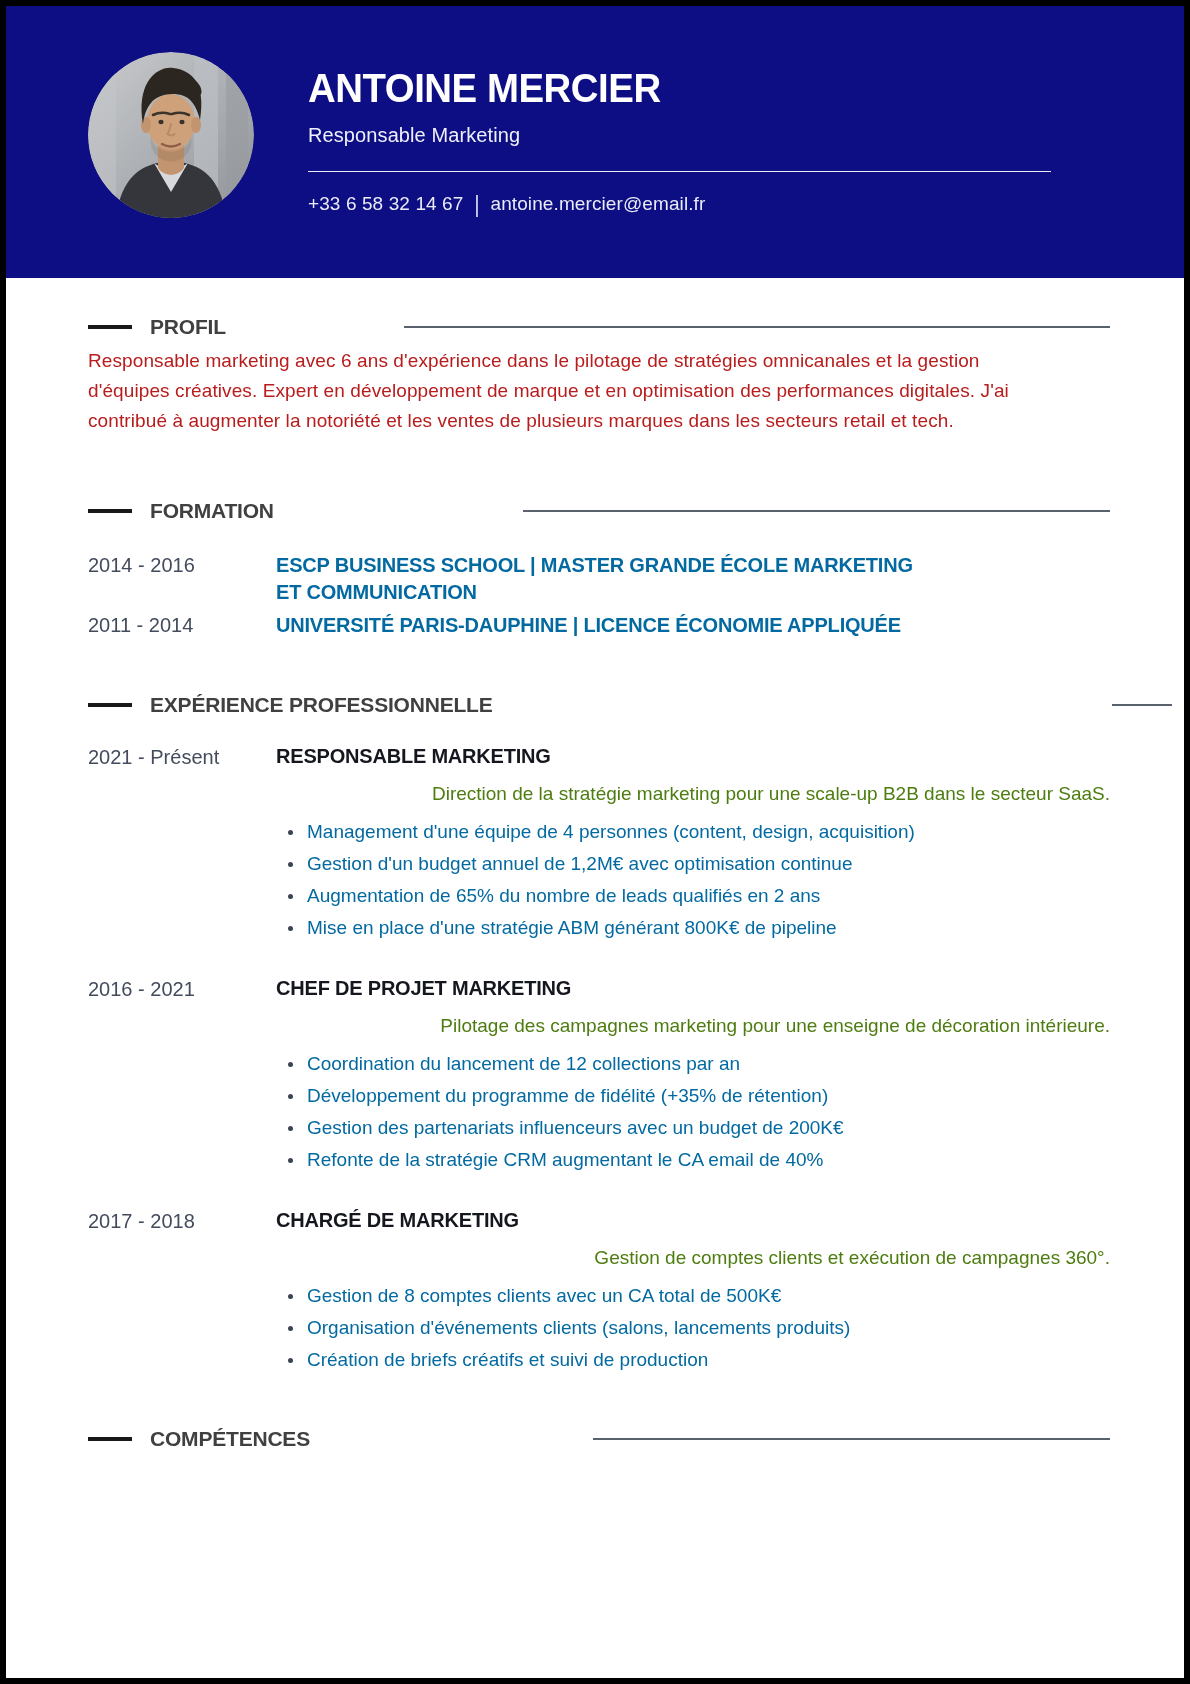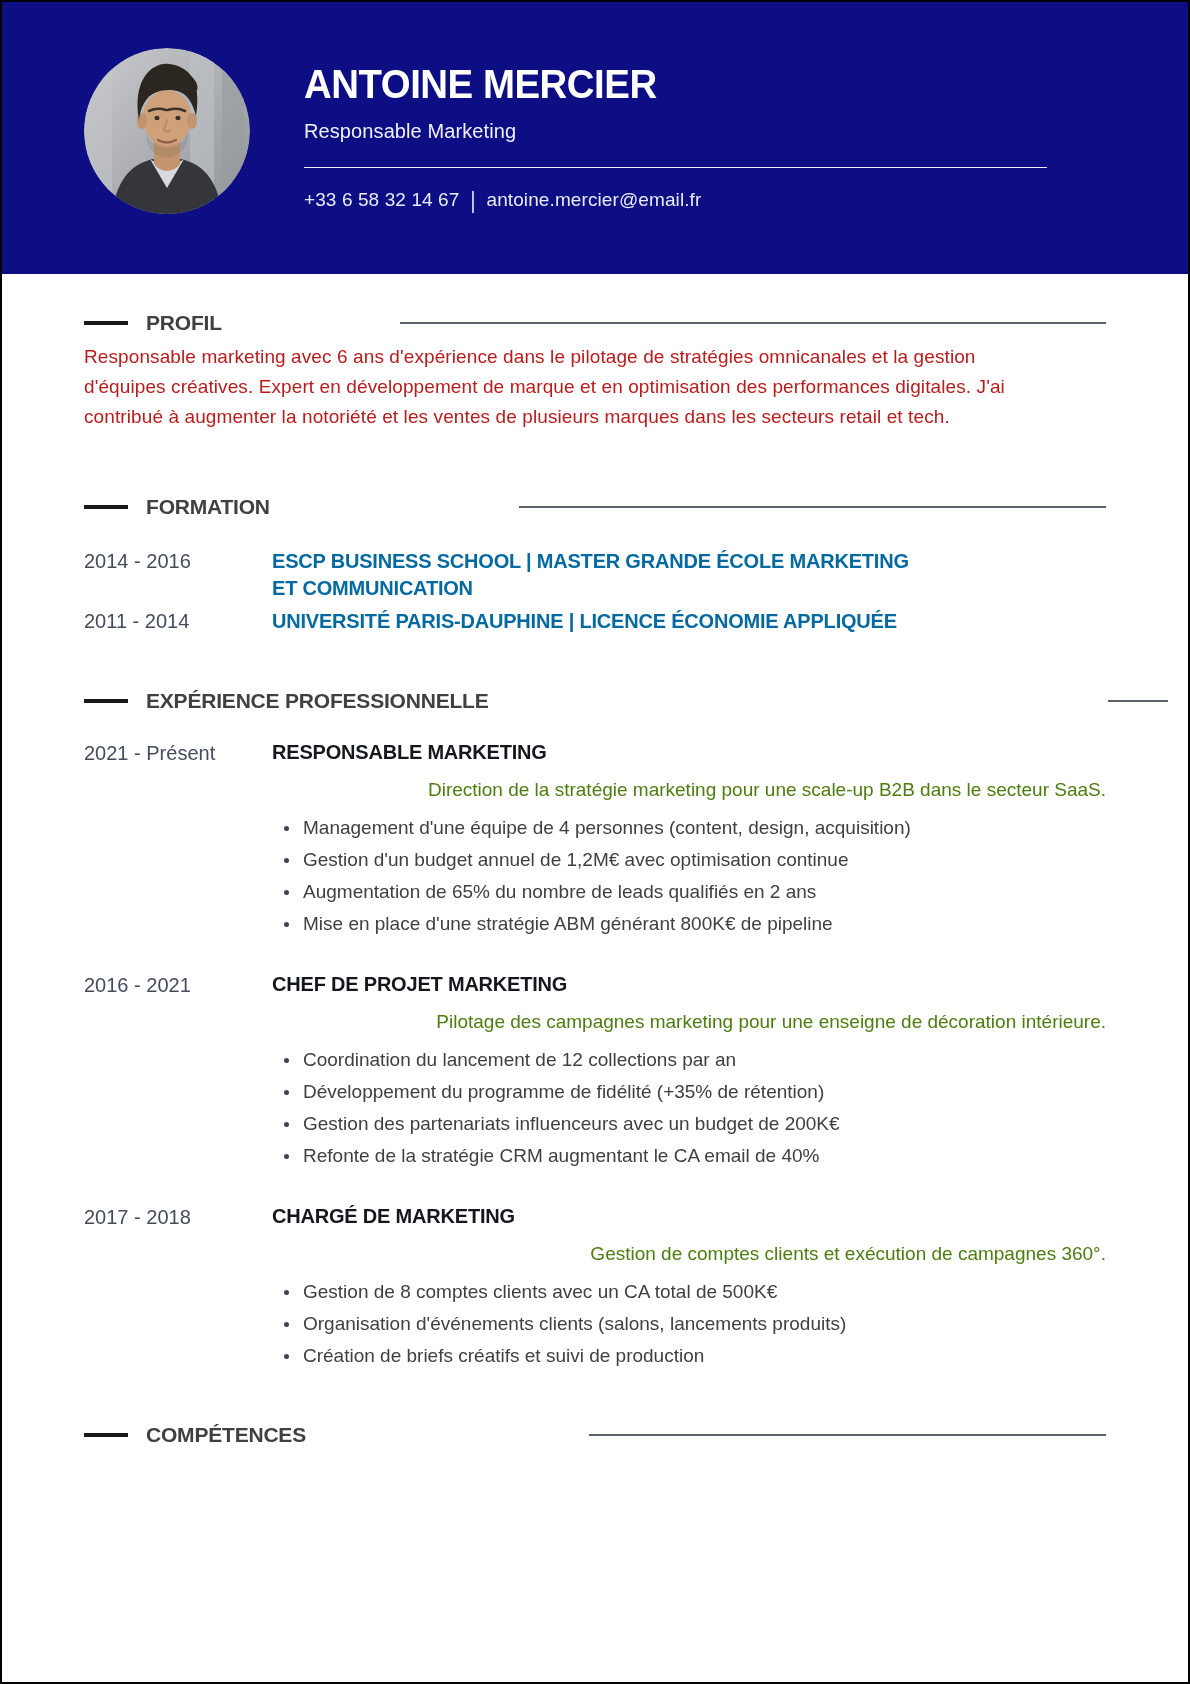--- a/index.html
+++ b/index.html
@@ -5,21 +5,21 @@
 <style>
   * { margin:0; padding:0; box-sizing:border-box; }
   html,body { background:#ffffff; }
   body { font-family:"Liberation Sans", sans-serif; -webkit-font-smoothing:antialiased; }
 
   .page {
     position:relative;
     width:1190px; height:1684px;
     margin:0 auto;
     background:#ffffff;
-    border:2px solid #000000;
+    border:6px solid #000000;
     overflow:hidden;
   }
 
   
   .header {
     position:relative;
     height:272px;
     background:var(--header-bg, #0e0e84);
   }
   .photo {
@@ -86,21 +86,21 @@
     line-height:24px; letter-spacing:-0.2px; margin-bottom:14px;
   }
   .job-desc { font-size:19px; color:#4d7c0f; line-height:24px; margin-bottom:16px;text-align:right; }
   .job-bullets { list-style:none; padding-left:12px; }
   .bullet { display:flex; align-items:flex-start; line-height:20px; margin-bottom:12px; }
   .bullet:last-child { margin-bottom:0; }
   .dot {
     flex:0 0 5px; width:5px; height:5px; border-radius:50%;
     background:#3b4453; margin:8px 14px 0 0;
   }
-  .bullet-text { font-size:19px; color:#404040; }
+  .bullet-text { font-size:19px; color:#0369a1; }
 </style>
 </head>
 <body>
 
 <div class="page">
 
   <header class="header">
     <div class="photo">
       <svg viewBox="0 0 166 166" width="166" height="166">
         <defs>

